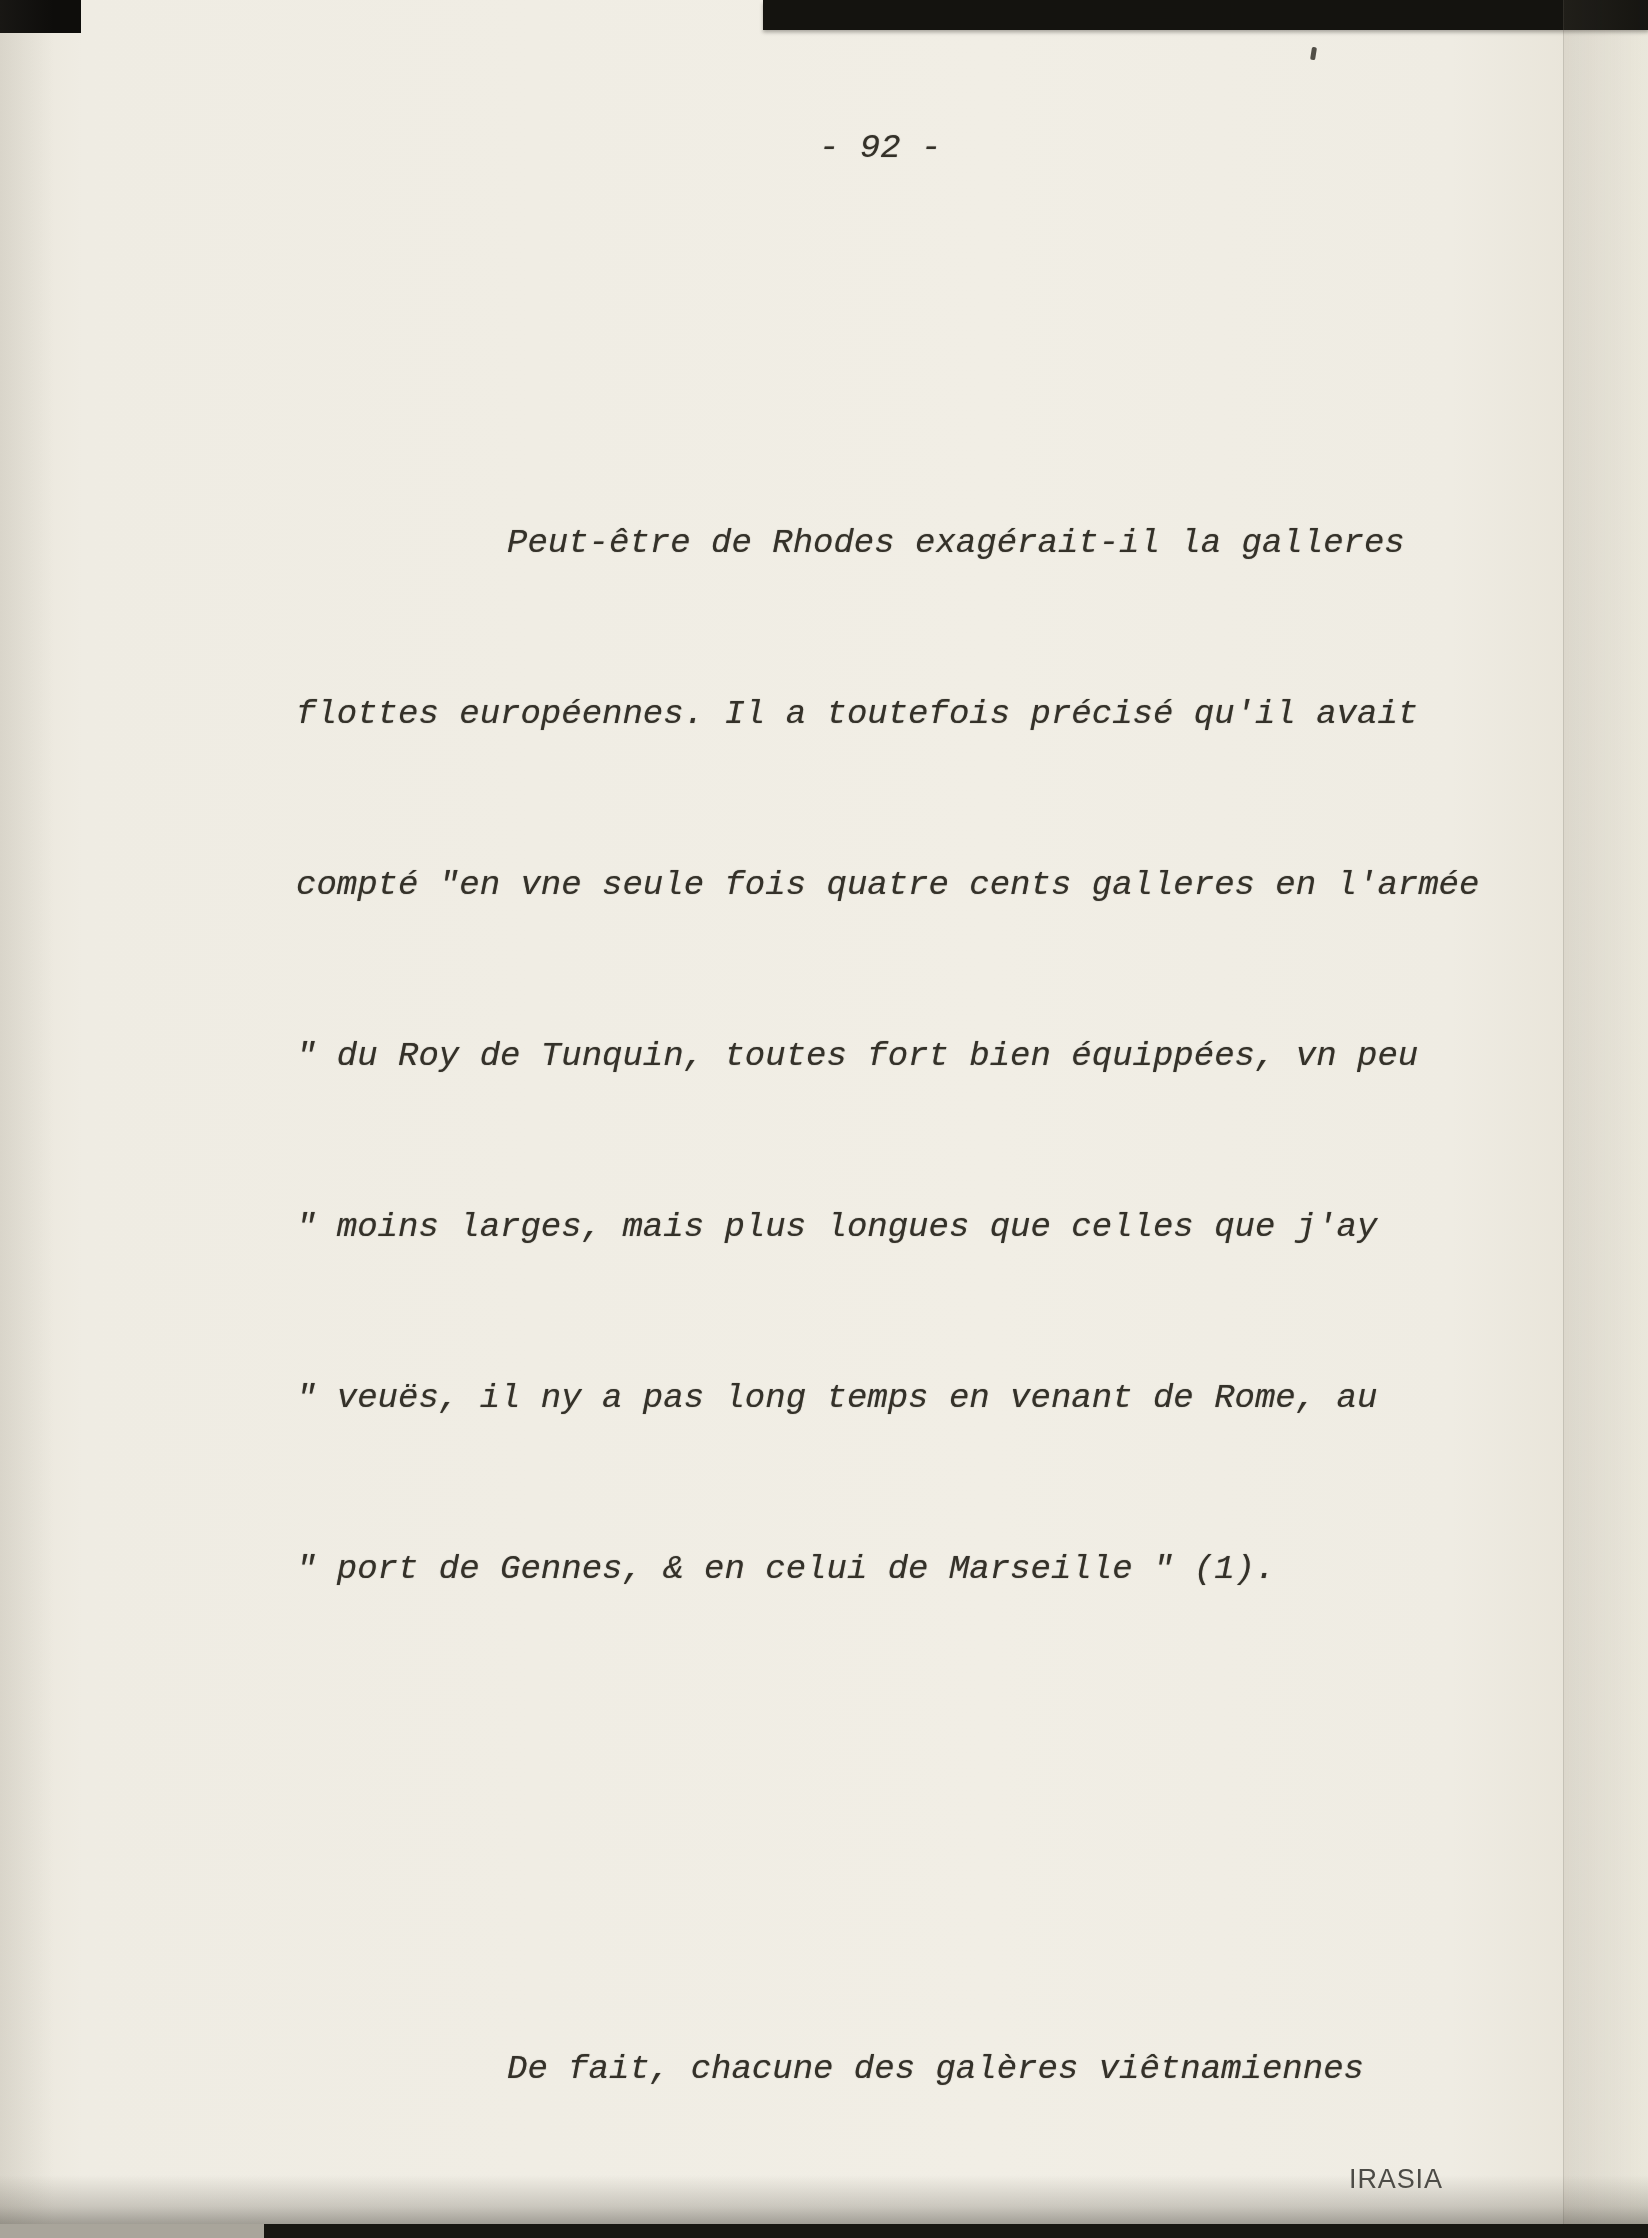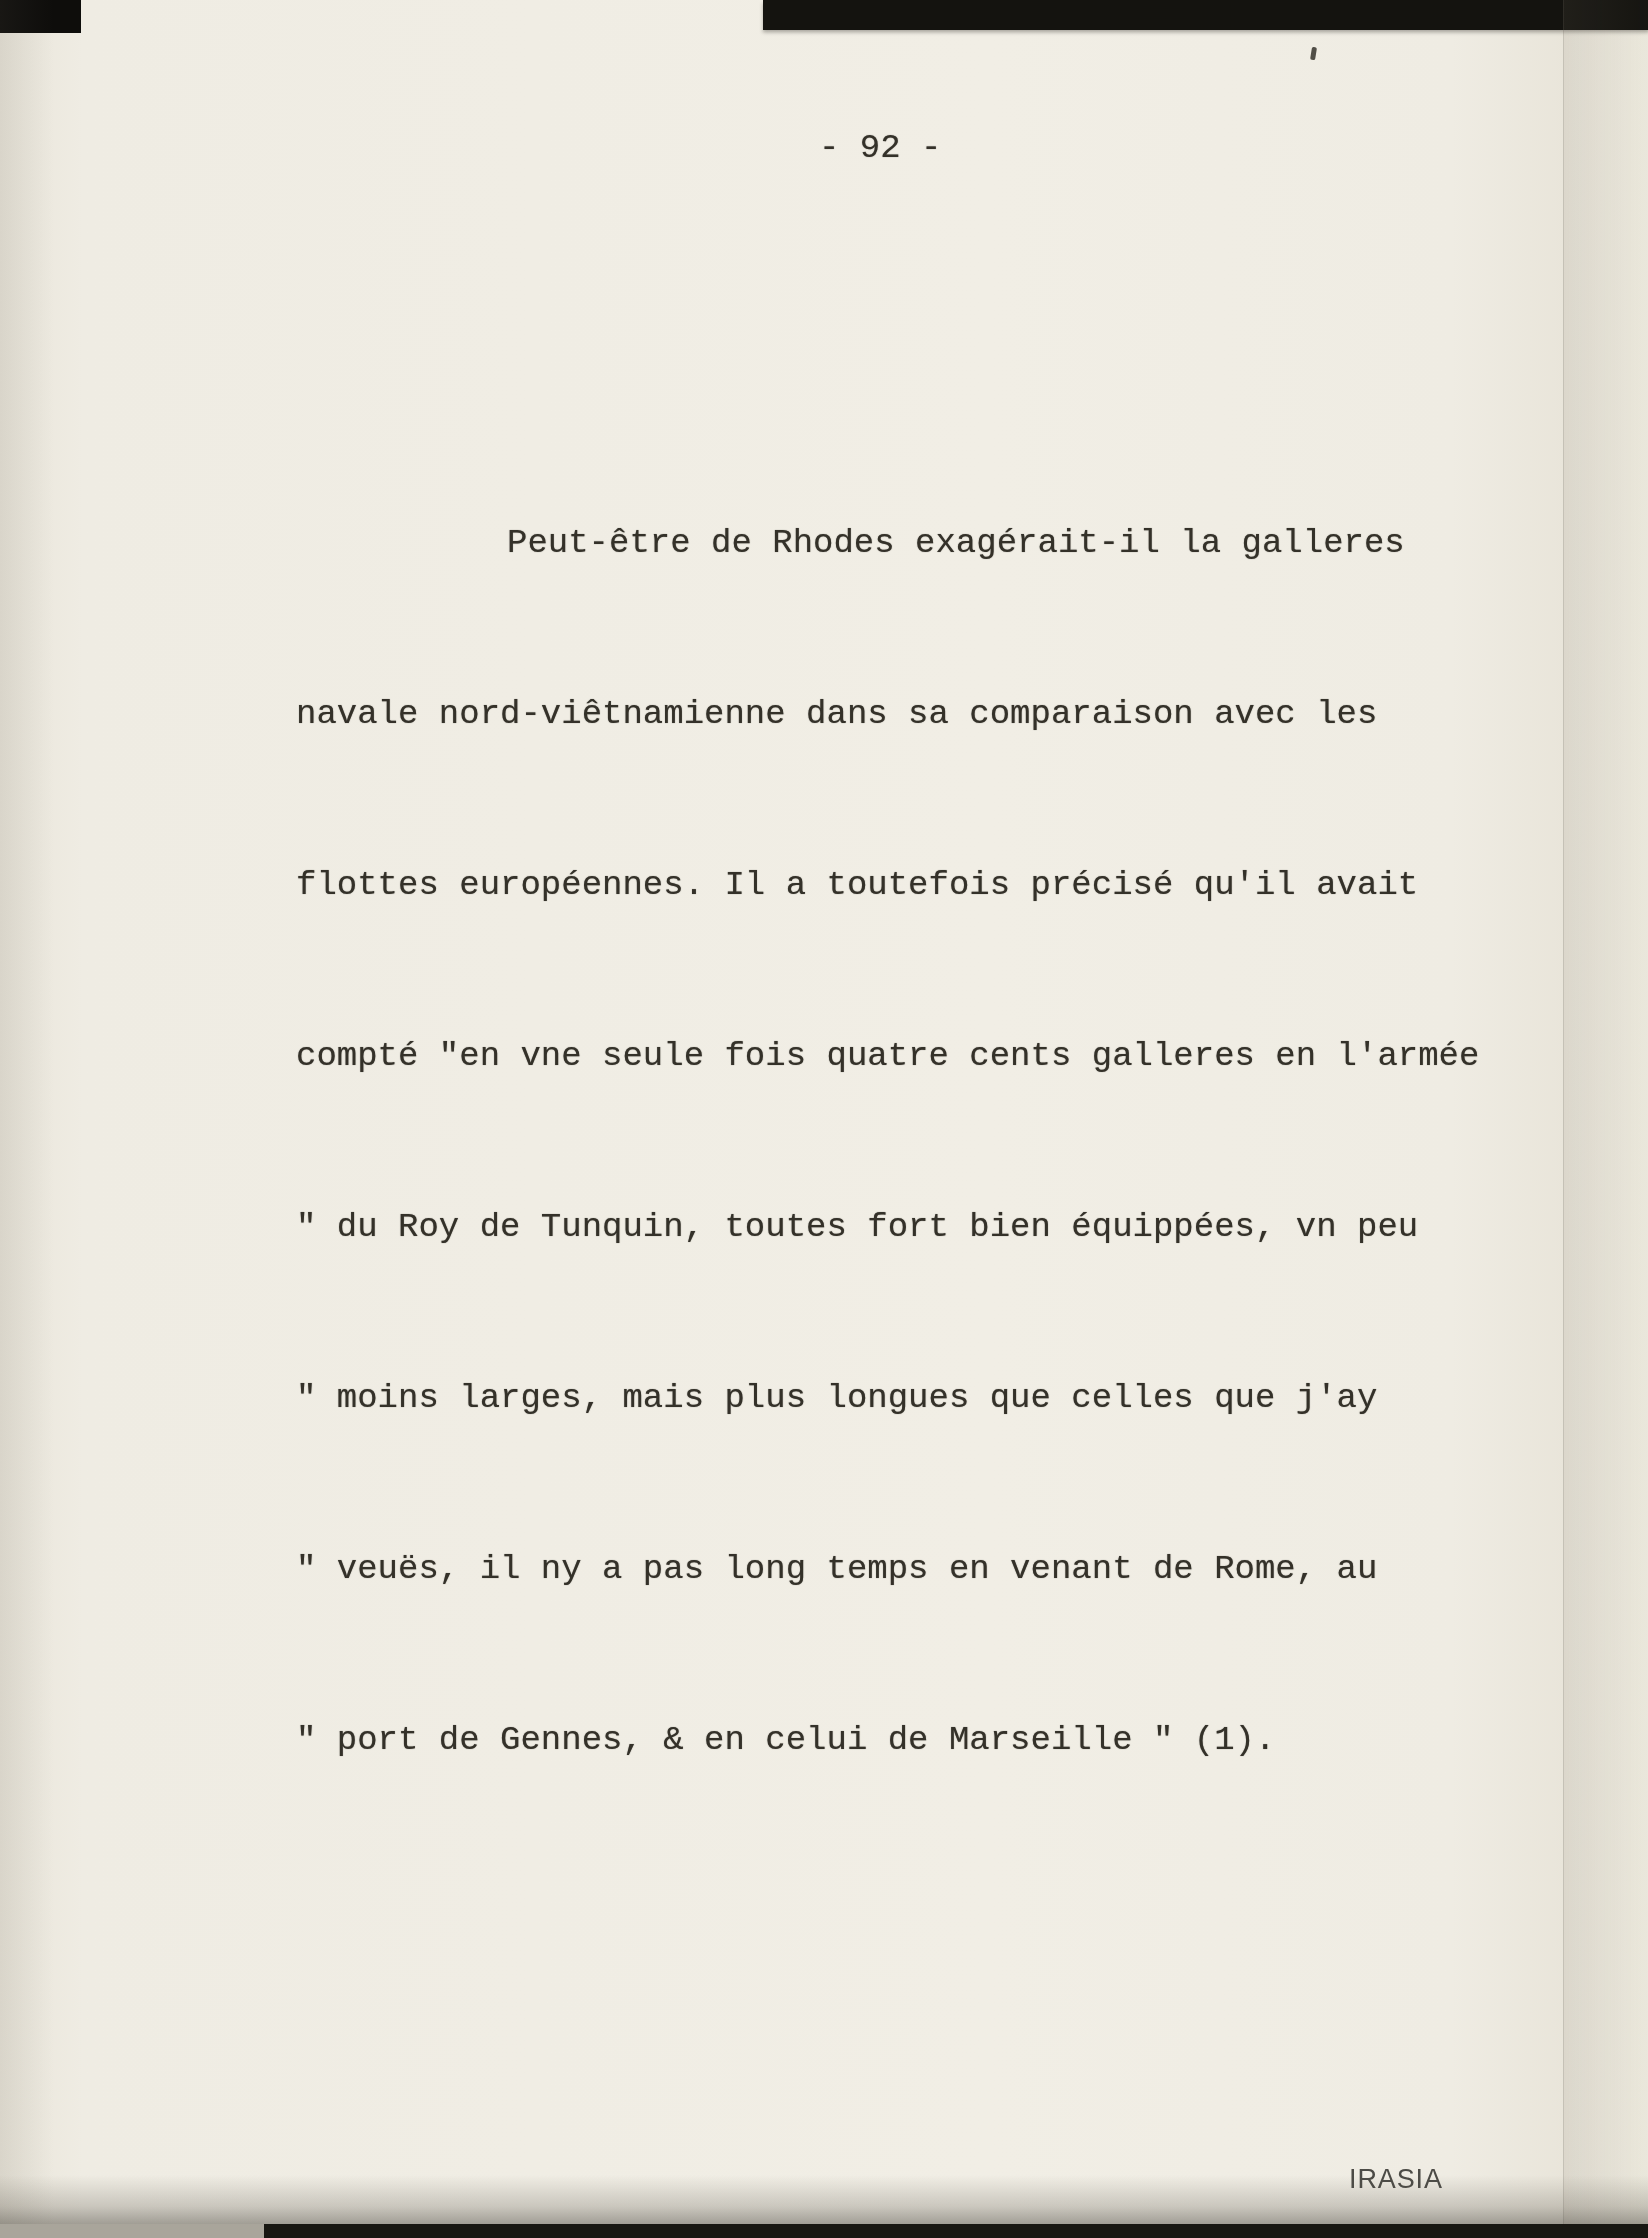--- a/index.html
+++ b/index.html
@@ -11,20 +11,21 @@
   .page {
     position:relative; width:1649px; height:2239px; overflow:hidden;
     background:linear-gradient(90deg,#e9e5da 0%, #efece3 5%, #f1eee5 60%, #efece3 88%, #e9e5da 95%, #edeade 100%);
   }
   .typed {
     color:#343129;
     font-size:34px;
     line-height:57px;
     white-space:pre;
     text-shadow:0 0 1.1px rgba(45,43,38,0.55);
+    font-style:italic;
   }
   .page-number { position:absolute; left:819px; top:120px; }
   .content { position:absolute; left:296px; top:230px; width:1281px; }
   .line { white-space:pre; }
   .indent { padding-left:211px; }
   .mt49 { margin-top:44px; }
   .watermark {
     position:absolute; left:1349px; top:2164px;
     font-family:"Liberation Sans",sans-serif;
     font-size:27px; letter-spacing:0.9px; color:#4c4b46;
@@ -60,21 +61,20 @@
   <div class="artifact speck"></div>
   <div class="artifact right-edge"></div>
   <div class="artifact left-edge"></div>
 
   <div class="page-number typed">- 92 -</div>
 
   <div class="content typed">
 
     <div class="para">
       <div class="line indent">Peut-être de Rhodes exagérait-il la galleres</div>
-      <div class="line">navale nord-viêtnamienne dans sa comparaison avec les</div>
       <div class="line">flottes européennes. Il a toutefois précisé qu'il avait</div>
       <div class="line">compté "en vne seule fois quatre cents galleres en l'armée</div>
       <div class="line">" du Roy de Tunquin, toutes fort bien équippées, vn peu</div>
       <div class="line">" moins larges, mais plus longues que celles que j'ay</div>
       <div class="line">" veuës, il ny a pas long temps en venant de Rome, au</div>
       <div class="line">" port de Gennes, &amp; en celui de Marseille " (1).</div>
     </div>
 
     <div class="para mt49">
       <div class="line indent">De fait, chacune des galères viêtnamiennes</div>

